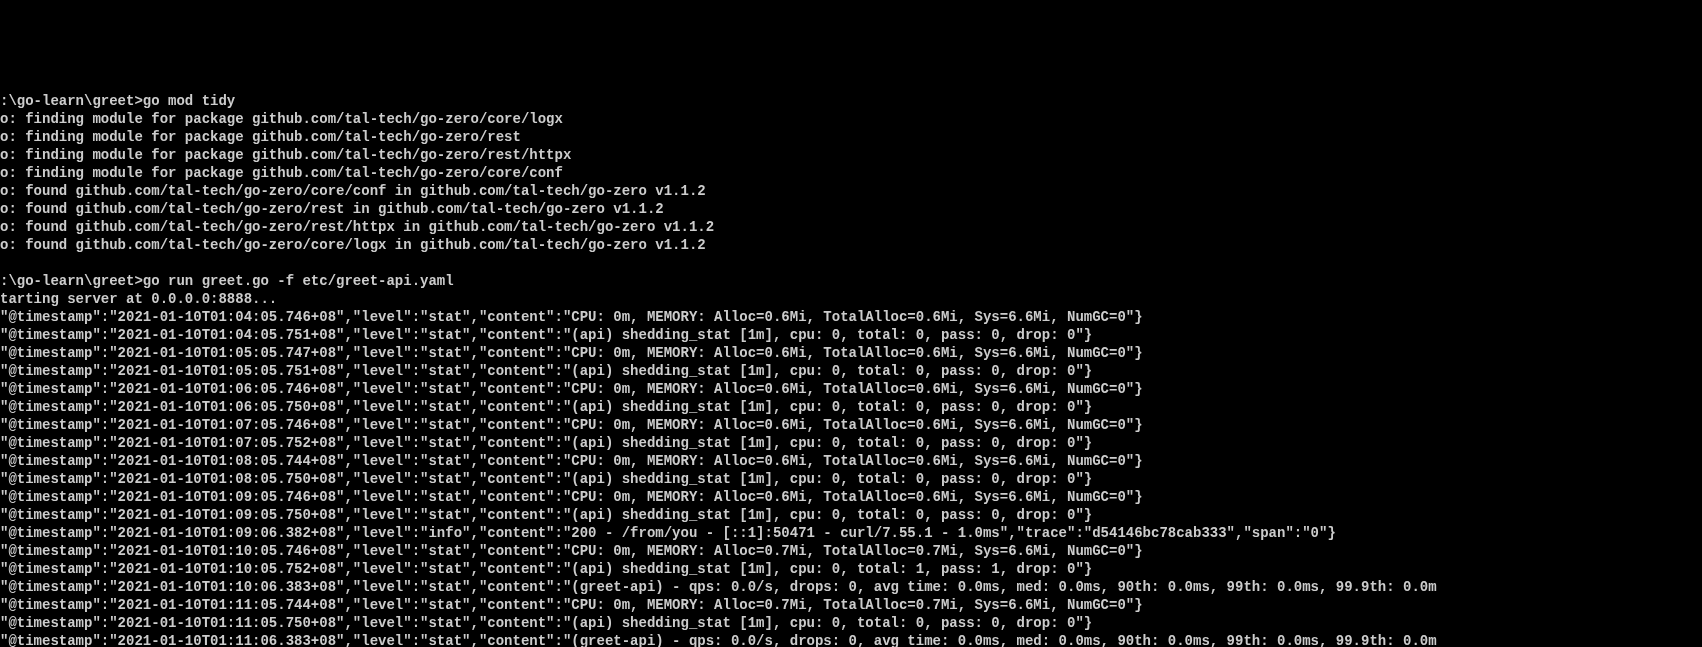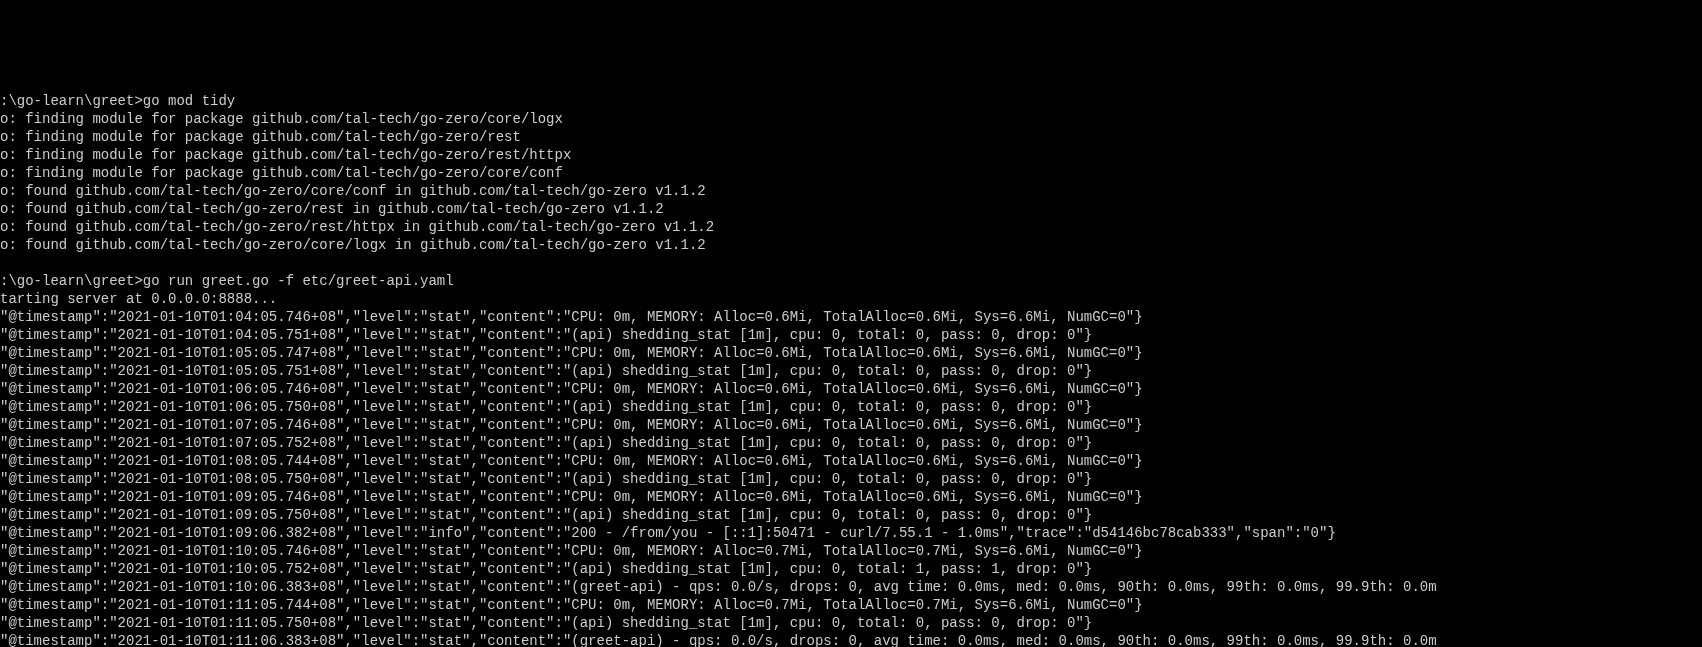--- a/index.html
+++ b/index.html
@@ -13,20 +13,21 @@
     white-space: pre;
     overflow: hidden;
     width: 1702px;
     height: 647px;
   }
   #terminal {
     padding: 2px 0 0 0;
   }
   .line {
     white-space: pre;
+    font-weight: bold;
   }
 </style>
 </head>
 <body>
 
 
 
 <div id="terminal"><div class="line">:\go-learn\greet&gt;go mod tidy</div><div class="line">o: finding module for package github.com/tal-tech/go-zero/core/logx</div><div class="line">o: finding module for package github.com/tal-tech/go-zero/rest</div><div class="line">o: finding module for package github.com/tal-tech/go-zero/rest/httpx</div><div class="line">o: finding module for package github.com/tal-tech/go-zero/core/conf</div><div class="line">o: found github.com/tal-tech/go-zero/core/conf in github.com/tal-tech/go-zero v1.1.2</div><div class="line">o: found github.com/tal-tech/go-zero/rest in github.com/tal-tech/go-zero v1.1.2</div><div class="line">o: found github.com/tal-tech/go-zero/rest/httpx in github.com/tal-tech/go-zero v1.1.2</div><div class="line">o: found github.com/tal-tech/go-zero/core/logx in github.com/tal-tech/go-zero v1.1.2</div><div class="line">&nbsp;</div><div class="line">:\go-learn\greet&gt;go run greet.go -f etc/greet-api.yaml</div><div class="line">tarting server at 0.0.0.0:8888...</div><div class="line">"@timestamp":"2021-01-10T01:04:05.746+08","level":"stat","content":"CPU: 0m, MEMORY: Alloc=0.6Mi, TotalAlloc=0.6Mi, Sys=6.6Mi, NumGC=0"}</div><div class="line">"@timestamp":"2021-01-10T01:04:05.751+08","level":"stat","content":"(api) shedding_stat [1m], cpu: 0, total: 0, pass: 0, drop: 0"}</div><div class="line">"@timestamp":"2021-01-10T01:05:05.747+08","level":"stat","content":"CPU: 0m, MEMORY: Alloc=0.6Mi, TotalAlloc=0.6Mi, Sys=6.6Mi, NumGC=0"}</div><div class="line">"@timestamp":"2021-01-10T01:05:05.751+08","level":"stat","content":"(api) shedding_stat [1m], cpu: 0, total: 0, pass: 0, drop: 0"}</div><div class="line">"@timestamp":"2021-01-10T01:06:05.746+08","level":"stat","content":"CPU: 0m, MEMORY: Alloc=0.6Mi, TotalAlloc=0.6Mi, Sys=6.6Mi, NumGC=0"}</div><div class="line">"@timestamp":"2021-01-10T01:06:05.750+08","level":"stat","content":"(api) shedding_stat [1m], cpu: 0, total: 0, pass: 0, drop: 0"}</div><div class="line">"@timestamp":"2021-01-10T01:07:05.746+08","level":"stat","content":"CPU: 0m, MEMORY: Alloc=0.6Mi, TotalAlloc=0.6Mi, Sys=6.6Mi, NumGC=0"}</div><div class="line">"@timestamp":"2021-01-10T01:07:05.752+08","level":"stat","content":"(api) shedding_stat [1m], cpu: 0, total: 0, pass: 0, drop: 0"}</div><div class="line">"@timestamp":"2021-01-10T01:08:05.744+08","level":"stat","content":"CPU: 0m, MEMORY: Alloc=0.6Mi, TotalAlloc=0.6Mi, Sys=6.6Mi, NumGC=0"}</div><div class="line">"@timestamp":"2021-01-10T01:08:05.750+08","level":"stat","content":"(api) shedding_stat [1m], cpu: 0, total: 0, pass: 0, drop: 0"}</div><div class="line">"@timestamp":"2021-01-10T01:09:05.746+08","level":"stat","content":"CPU: 0m, MEMORY: Alloc=0.6Mi, TotalAlloc=0.6Mi, Sys=6.6Mi, NumGC=0"}</div><div class="line">"@timestamp":"2021-01-10T01:09:05.750+08","level":"stat","content":"(api) shedding_stat [1m], cpu: 0, total: 0, pass: 0, drop: 0"}</div><div class="line">"@timestamp":"2021-01-10T01:09:06.382+08","level":"info","content":"200 - /from/you - [::1]:50471 - curl/7.55.1 - 1.0ms","trace":"d54146bc78cab333","span":"0"}</div><div class="line">"@timestamp":"2021-01-10T01:10:05.746+08","level":"stat","content":"CPU: 0m, MEMORY: Alloc=0.7Mi, TotalAlloc=0.7Mi, Sys=6.6Mi, NumGC=0"}</div><div class="line">"@timestamp":"2021-01-10T01:10:05.752+08","level":"stat","content":"(api) shedding_stat [1m], cpu: 0, total: 1, pass: 1, drop: 0"}</div><div class="line">"@timestamp":"2021-01-10T01:10:06.383+08","level":"stat","content":"(greet-api) - qps: 0.0/s, drops: 0, avg time: 0.0ms, med: 0.0ms, 90th: 0.0ms, 99th: 0.0ms, 99.9th: 0.0m</div><div class="line">"@timestamp":"2021-01-10T01:11:05.744+08","level":"stat","content":"CPU: 0m, MEMORY: Alloc=0.7Mi, TotalAlloc=0.7Mi, Sys=6.6Mi, NumGC=0"}</div><div class="line">"@timestamp":"2021-01-10T01:11:05.750+08","level":"stat","content":"(api) shedding_stat [1m], cpu: 0, total: 0, pass: 0, drop: 0"}</div><div class="line">"@timestamp":"2021-01-10T01:11:06.383+08","level":"stat","content":"(greet-api) - qps: 0.0/s, drops: 0, avg time: 0.0ms, med: 0.0ms, 90th: 0.0ms, 99th: 0.0ms, 99.9th: 0.0m</div></div>
 
 

